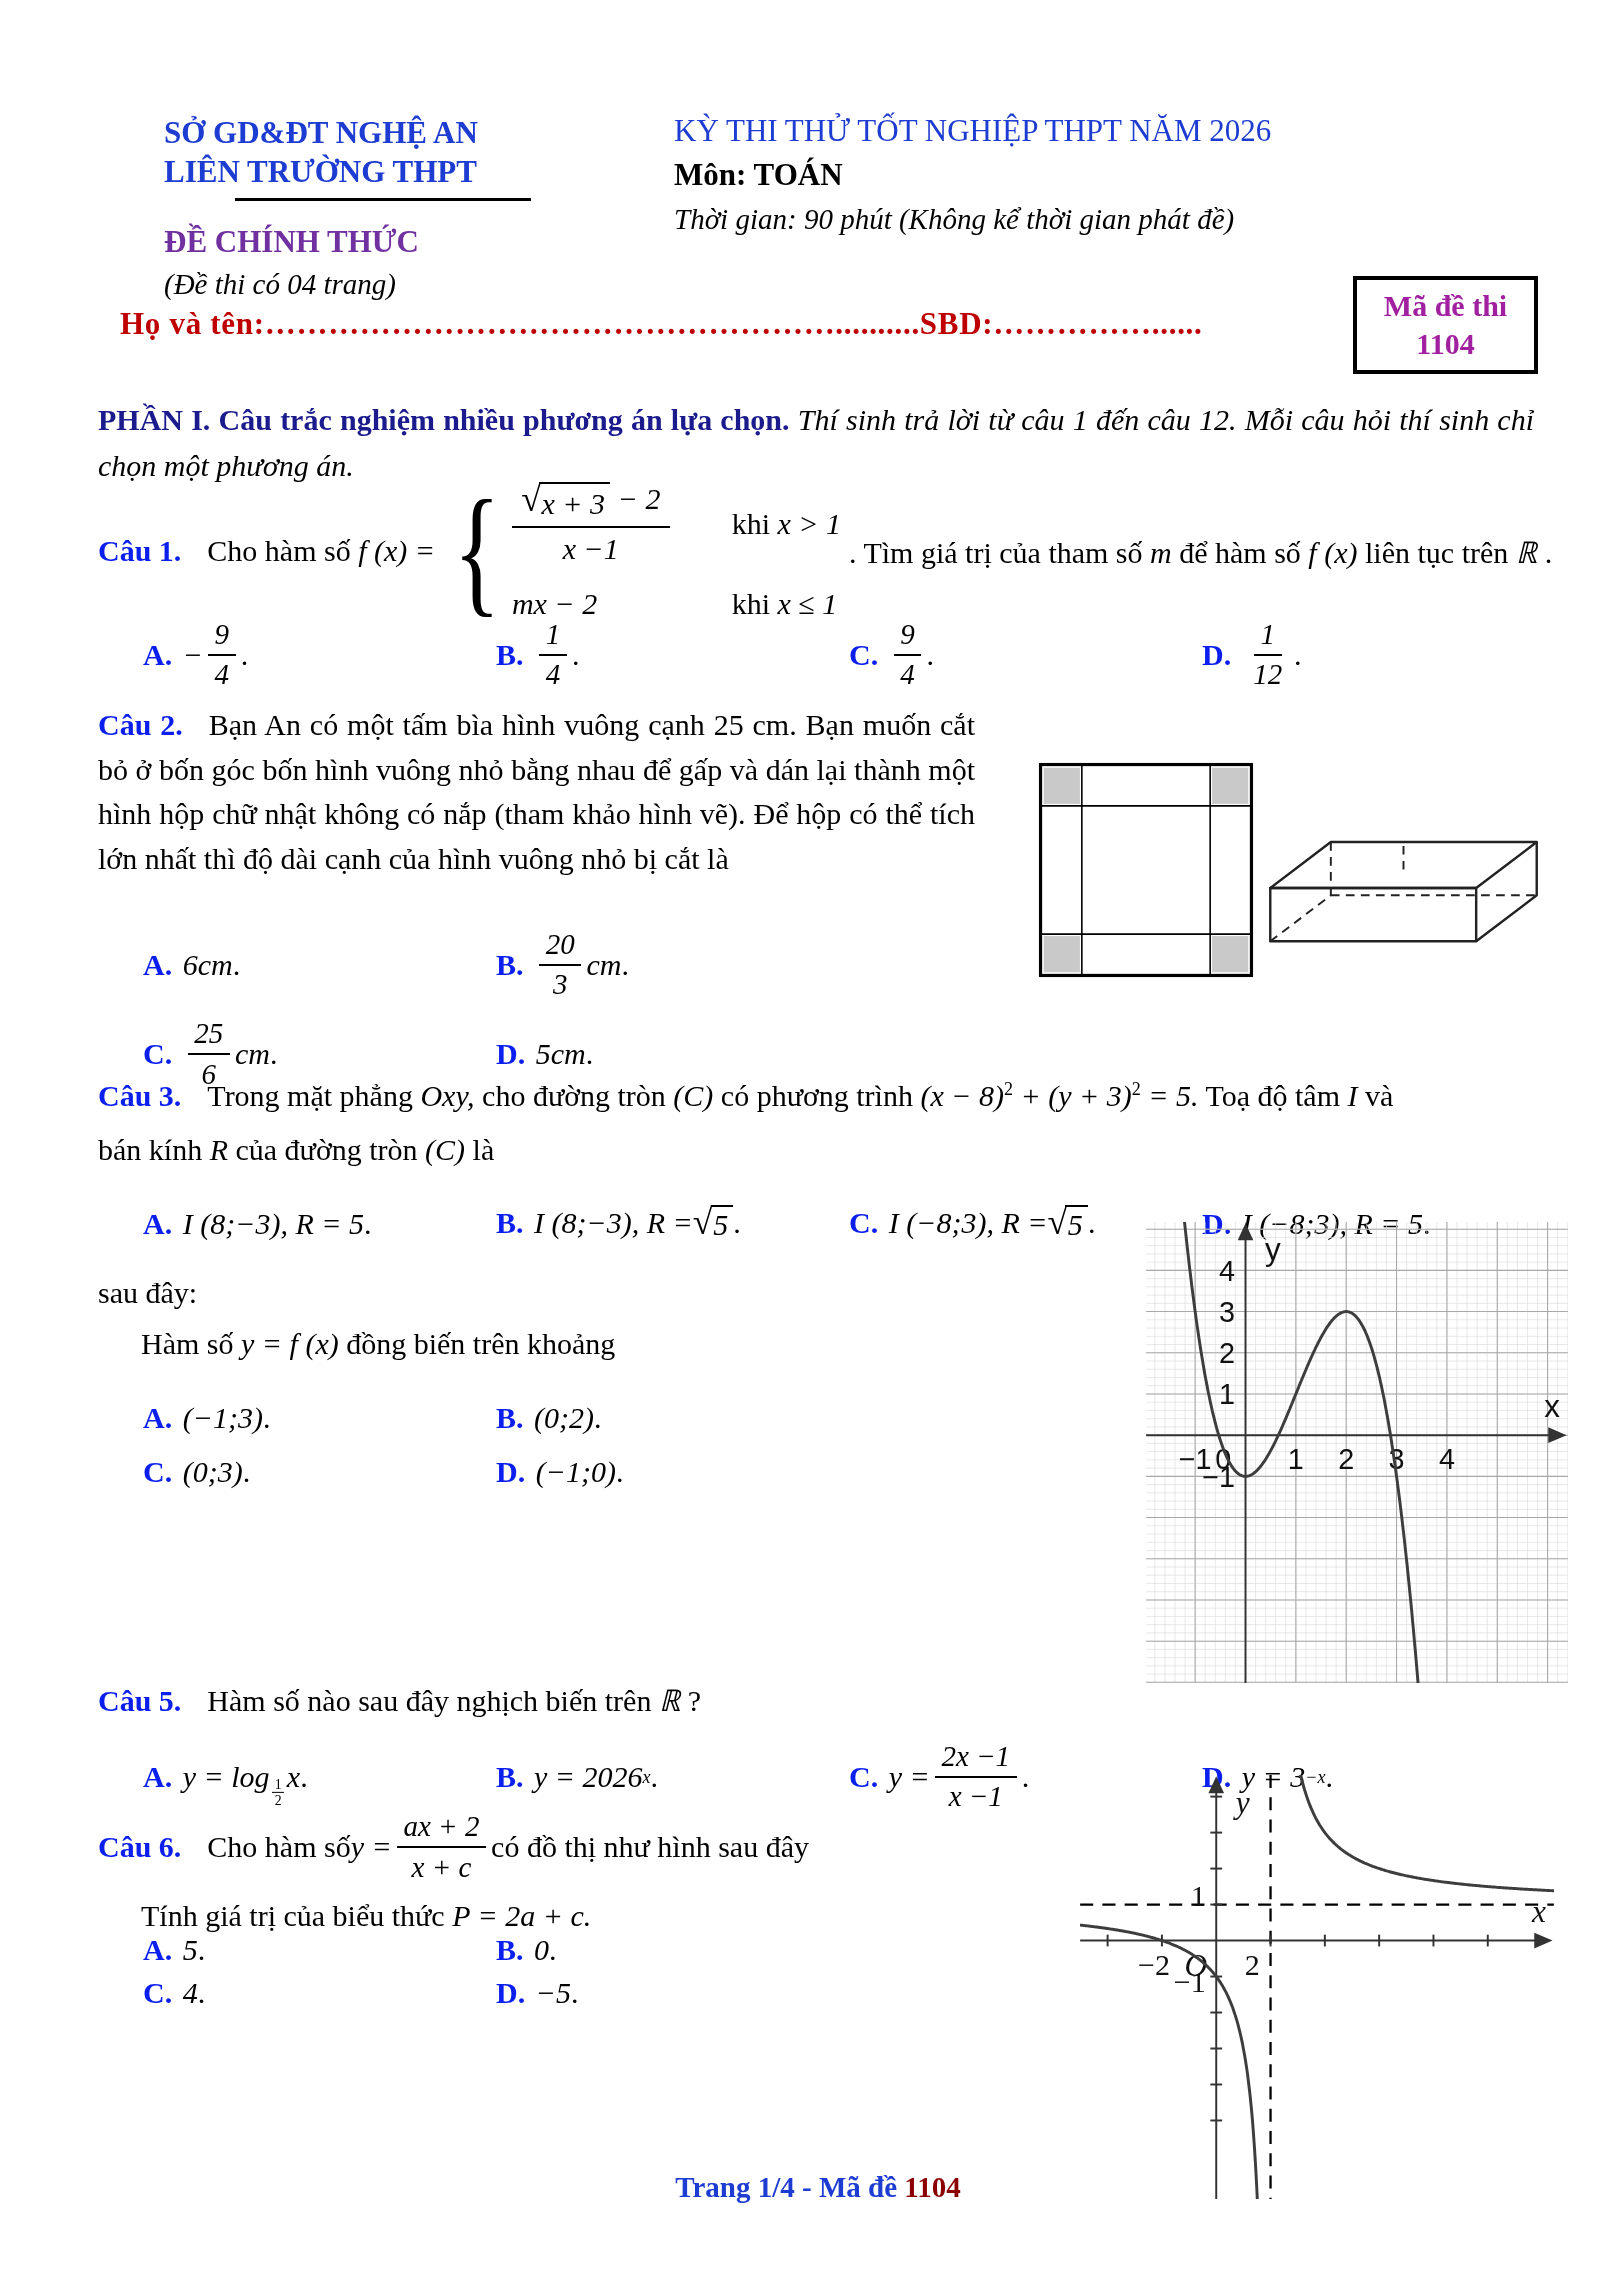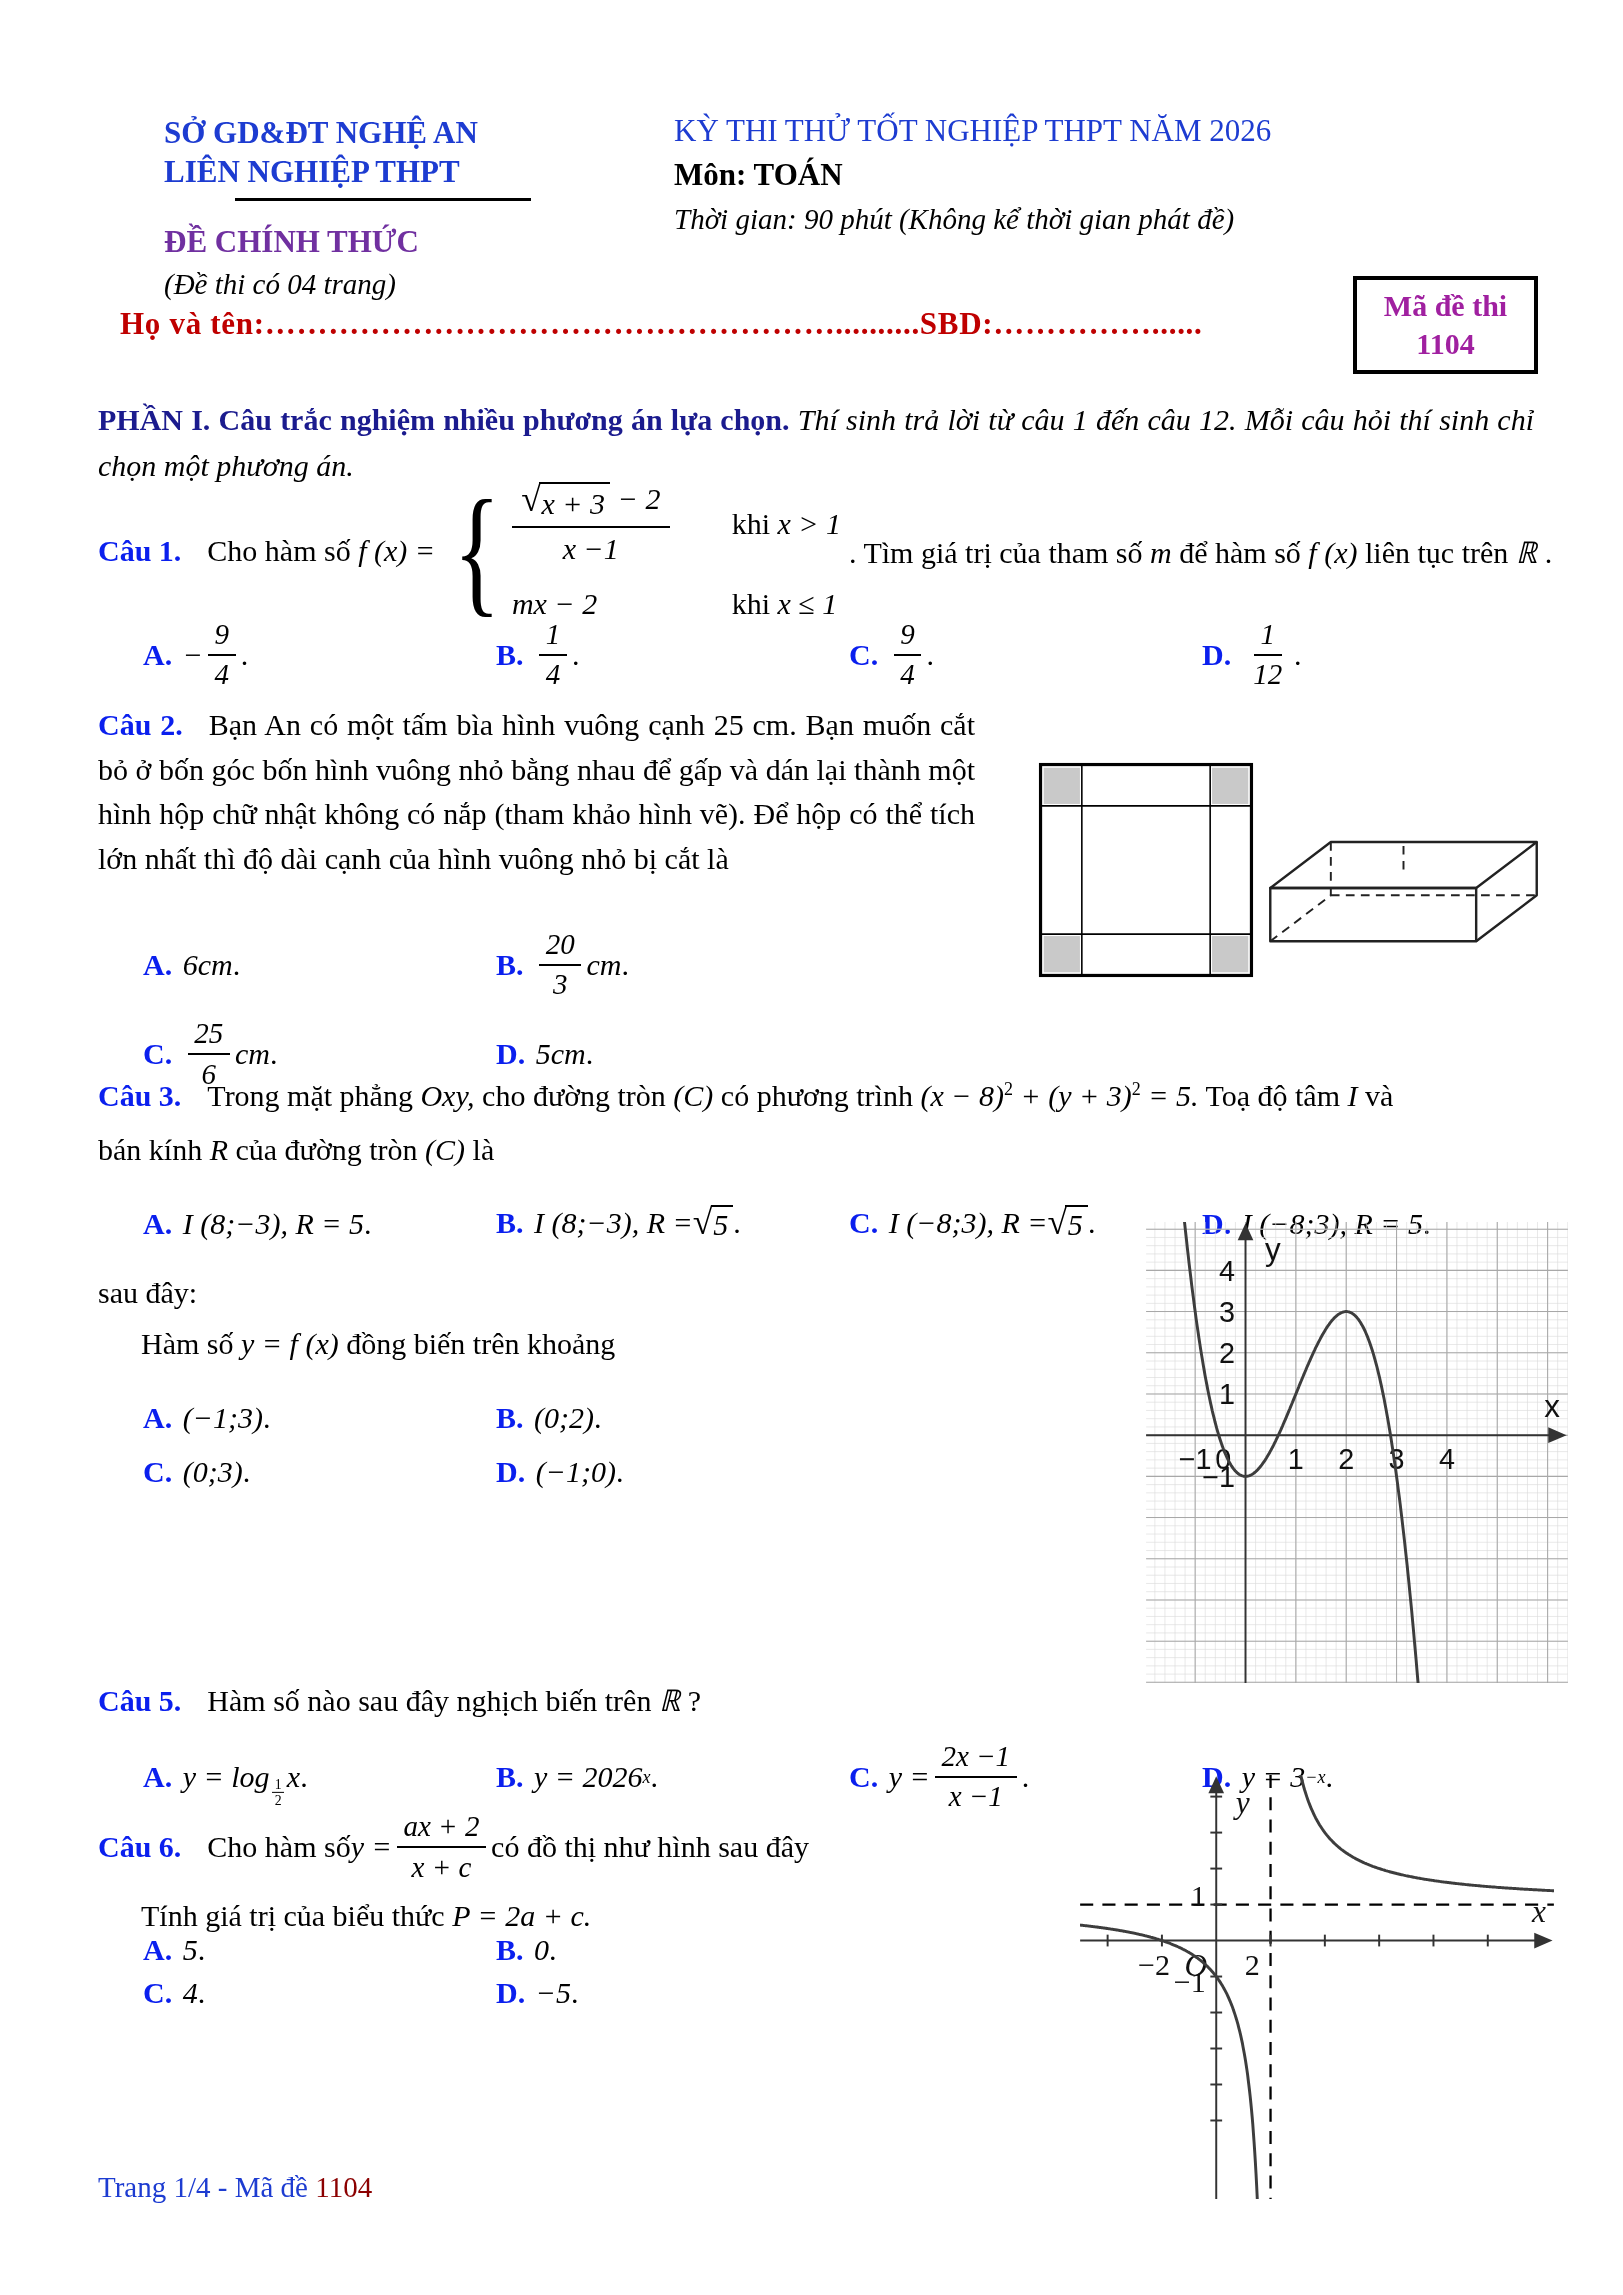--- a/index.html
+++ b/index.html
@@ -47,33 +47,33 @@
                align-items:center}
   .cases .cond{white-space:nowrap}
   .bigfrac{display:inline-flex;flex-direction:column;align-items:center;line-height:1.2}
   .bigfrac .fn{padding:0 9.2px 3.9px;border-bottom:2px solid #000;white-space:nowrap;font-style:italic}
   .bigfrac .fd{padding:3.9px 9.2px 0;font-style:italic}
   
   .optrow4{display:grid;grid-template-columns:353px 353px 353px 355px;align-items:center}
   .optrow2{display:grid;grid-template-columns:353px 353px;align-items:center}
   .opt{display:flex;align-items:center;white-space:nowrap}
   .opt .olabel{color:var(--question_blue);font-weight:700;margin-right:10.5px}
-  .footer{width:1440px;text-align:left;font-size:29px;font-weight:400}
+  .footer{width:1440px;text-align:center;font-size:29px;font-weight:700}
   .footer .fpage{color:var(--footer_blue)}
   .footer .fcode{color:var(--footer_code_red)}
   svg text{user-select:none}
 </style>
 </head>
 <body>
 
 <div class="page">
 
   <div class="abs ctr" style="left:164px;top:113px;width:438px">
     <div class="h-org">SỞ GD&amp;ĐT NGHỆ AN</div>
-    <div class="h-org">LIÊN NGHIỆP THPT</div>
+    <div class="h-org">LIÊN TRƯỜNG THPT</div>
     <div class="h-bar"></div>
     <div class="h-exam">ĐỀ CHÍNH THỨC</div>
     <div class="h-note">(Đề thi có 04 trang)</div>
   </div>
 
   <div class="abs ctr" style="left:674px;top:113px;width:870px">
     <div class="h-title">KỲ THI THỬ TỐT NGHIỆP THPT NĂM 2026</div>
     <div class="h-sub">Môn: TOÁN</div>
     <div class="h-dur">Thời gian: 90 phút (Không kể thời gian phát đề)</div>
   </div>

